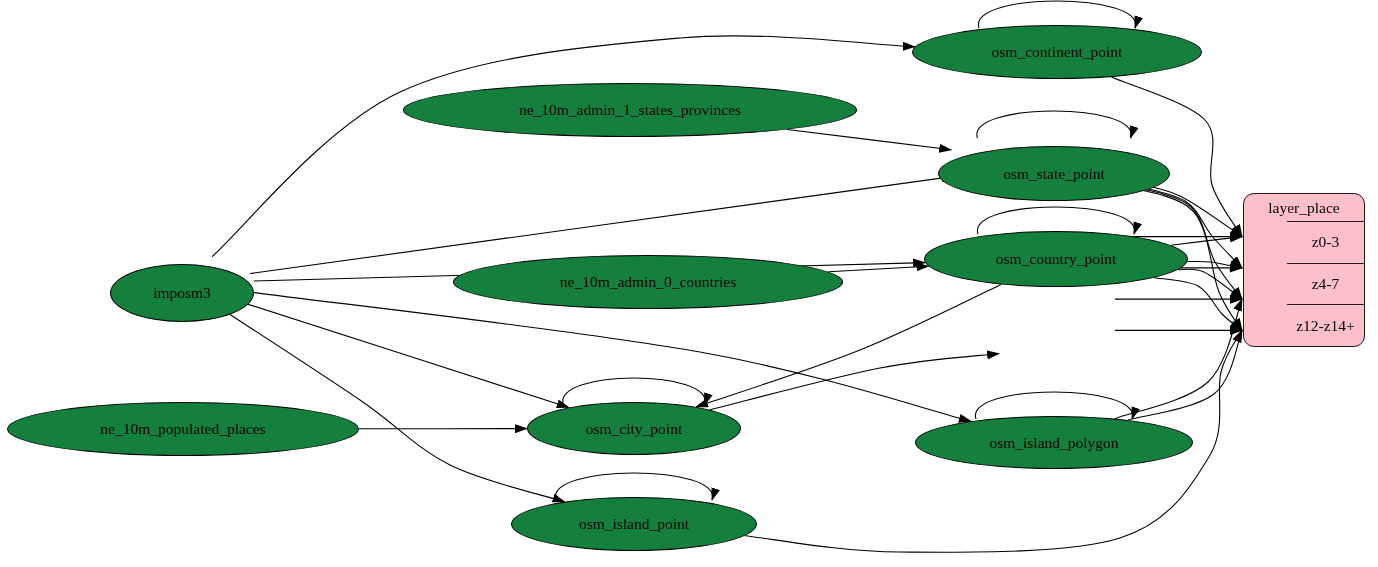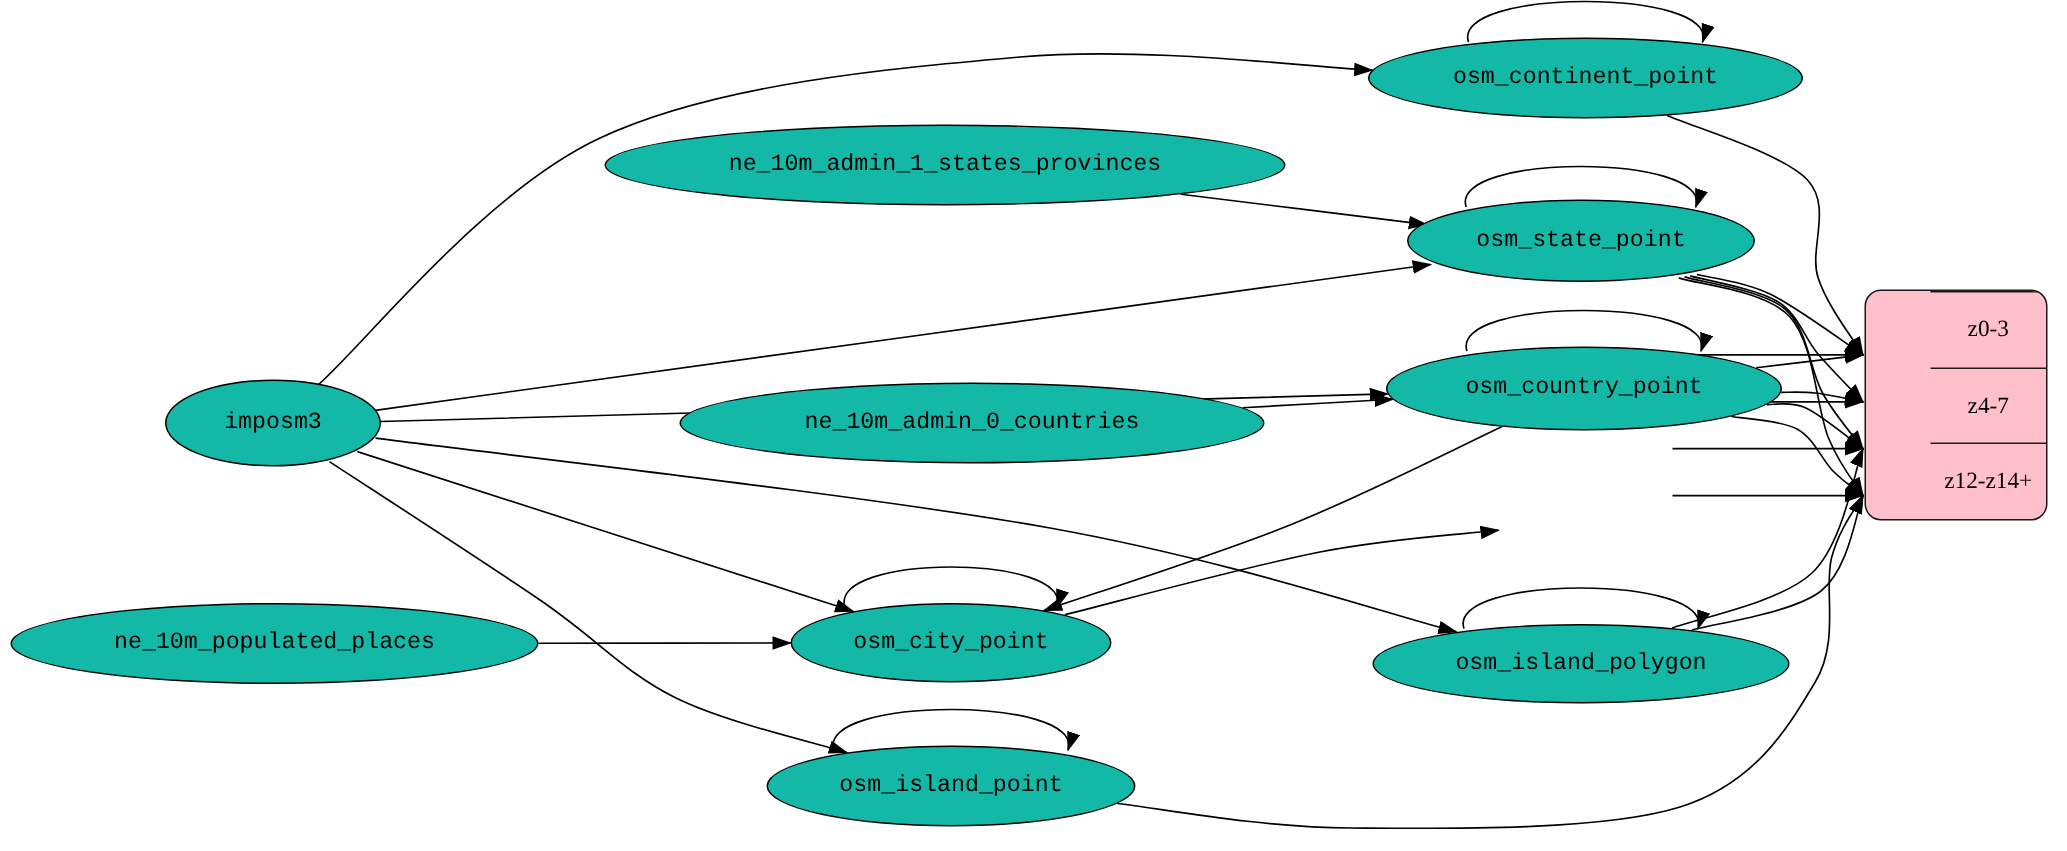--- a/index.html
+++ b/index.html
@@ -5,34 +5,34 @@
   html,body{margin:0;padding:0;background:#ffffff;}
   #canvas{
     position:relative;width:1378px;height:567px;background:#ffffff;overflow:hidden;
     font-family:"Liberation Serif","DejaVu Serif",serif;color:#000;
   }
   #edges{position:absolute;left:0;top:0;z-index:0;}
   .node{
     position:absolute;z-index:1;display:flex;align-items:center;justify-content:center;
     font-size:15.5px;line-height:1;white-space:nowrap;
   }
-  .ellipse{background:#14b8a6;border:1px solid #000;border-radius:50%;font-family:Liberation Mono, monospace;}
+  .ellipse{background:#15803d;border:1px solid #000;border-radius:50%;}
   .record{
     background:#ffc0cb;border:1.6px solid #1a1a1a;border-radius:11px;
     display:flex;flex-direction:column;z-index:1;position:absolute;overflow:hidden;
   }
   .rec-header{flex:0 0 27px;display:flex;align-items:center;justify-content:center;font-size:15.5px;}
   .rec-row{flex:1;display:flex;align-items:center;justify-content:center;font-size:15.5px;border-top:1.4px solid #1a1a1a;margin-left:43px;}
   
-  #n-imposm3{left:110px;top:253px;width:142px;height:56px;}
+  #n-imposm3{left:110px;top:264px;width:142px;height:56px;}
   #n-ne_10m_admin_1_states_provinces{left:403px;top:83px;width:452px;height:52px;}
   #n-ne_10m_admin_0_countries{left:453px;top:255px;width:388px;height:52px;}
   #n-ne_10m_populated_places{left:7px;top:402px;width:350px;height:52px;}
   #n-osm_continent_point{left:912px;top:25px;width:288px;height:52px;}
-  #n-osm_state_point{left:938px;top:133px;width:230px;height:53px;}
+  #n-osm_state_point{left:938px;top:146px;width:230px;height:53px;}
   #n-osm_country_point{left:924px;top:231px;width:262px;height:54px;}
   #n-osm_city_point{left:527px;top:402px;width:212px;height:51px;}
   #n-osm_island_polygon{left:915px;top:416px;width:276px;height:51px;}
   #n-osm_island_point{left:511px;top:497px;width:244px;height:52px;}
   #n-layer_city{left:1000px;top:310px;width:114px;height:58px;}
   #n-layer_place{left:1243px;top:193px;width:120px;height:152px;}
 </style>
 </head>
 <body>
 
@@ -86,17 +86,18 @@
   <div class="node ellipse" id="n-ne_10m_populated_places">ne_10m_populated_places</div>
   <div class="node ellipse" id="n-osm_continent_point">osm_continent_point</div>
   <div class="node ellipse" id="n-osm_state_point">osm_state_point</div>
   <div class="node ellipse" id="n-osm_country_point">osm_country_point</div>
   <div class="node ellipse" id="n-osm_city_point">osm_city_point</div>
   <div class="node ellipse" id="n-osm_island_polygon">osm_island_polygon</div>
   <div class="node ellipse" id="n-osm_island_point">osm_island_point</div>
 
 
   <div class="record" id="n-layer_place">
+    <div class="rec-header">layer_place</div>
     <div class="rec-row" id="port-layer_place-z0_3">z0-3</div>
     <div class="rec-row" id="port-layer_place-z4_7">z4-7</div>
     <div class="rec-row" id="port-layer_place-z12_z14">z12-z14+</div>
   </div>
 </div>
 
 </body></html>

